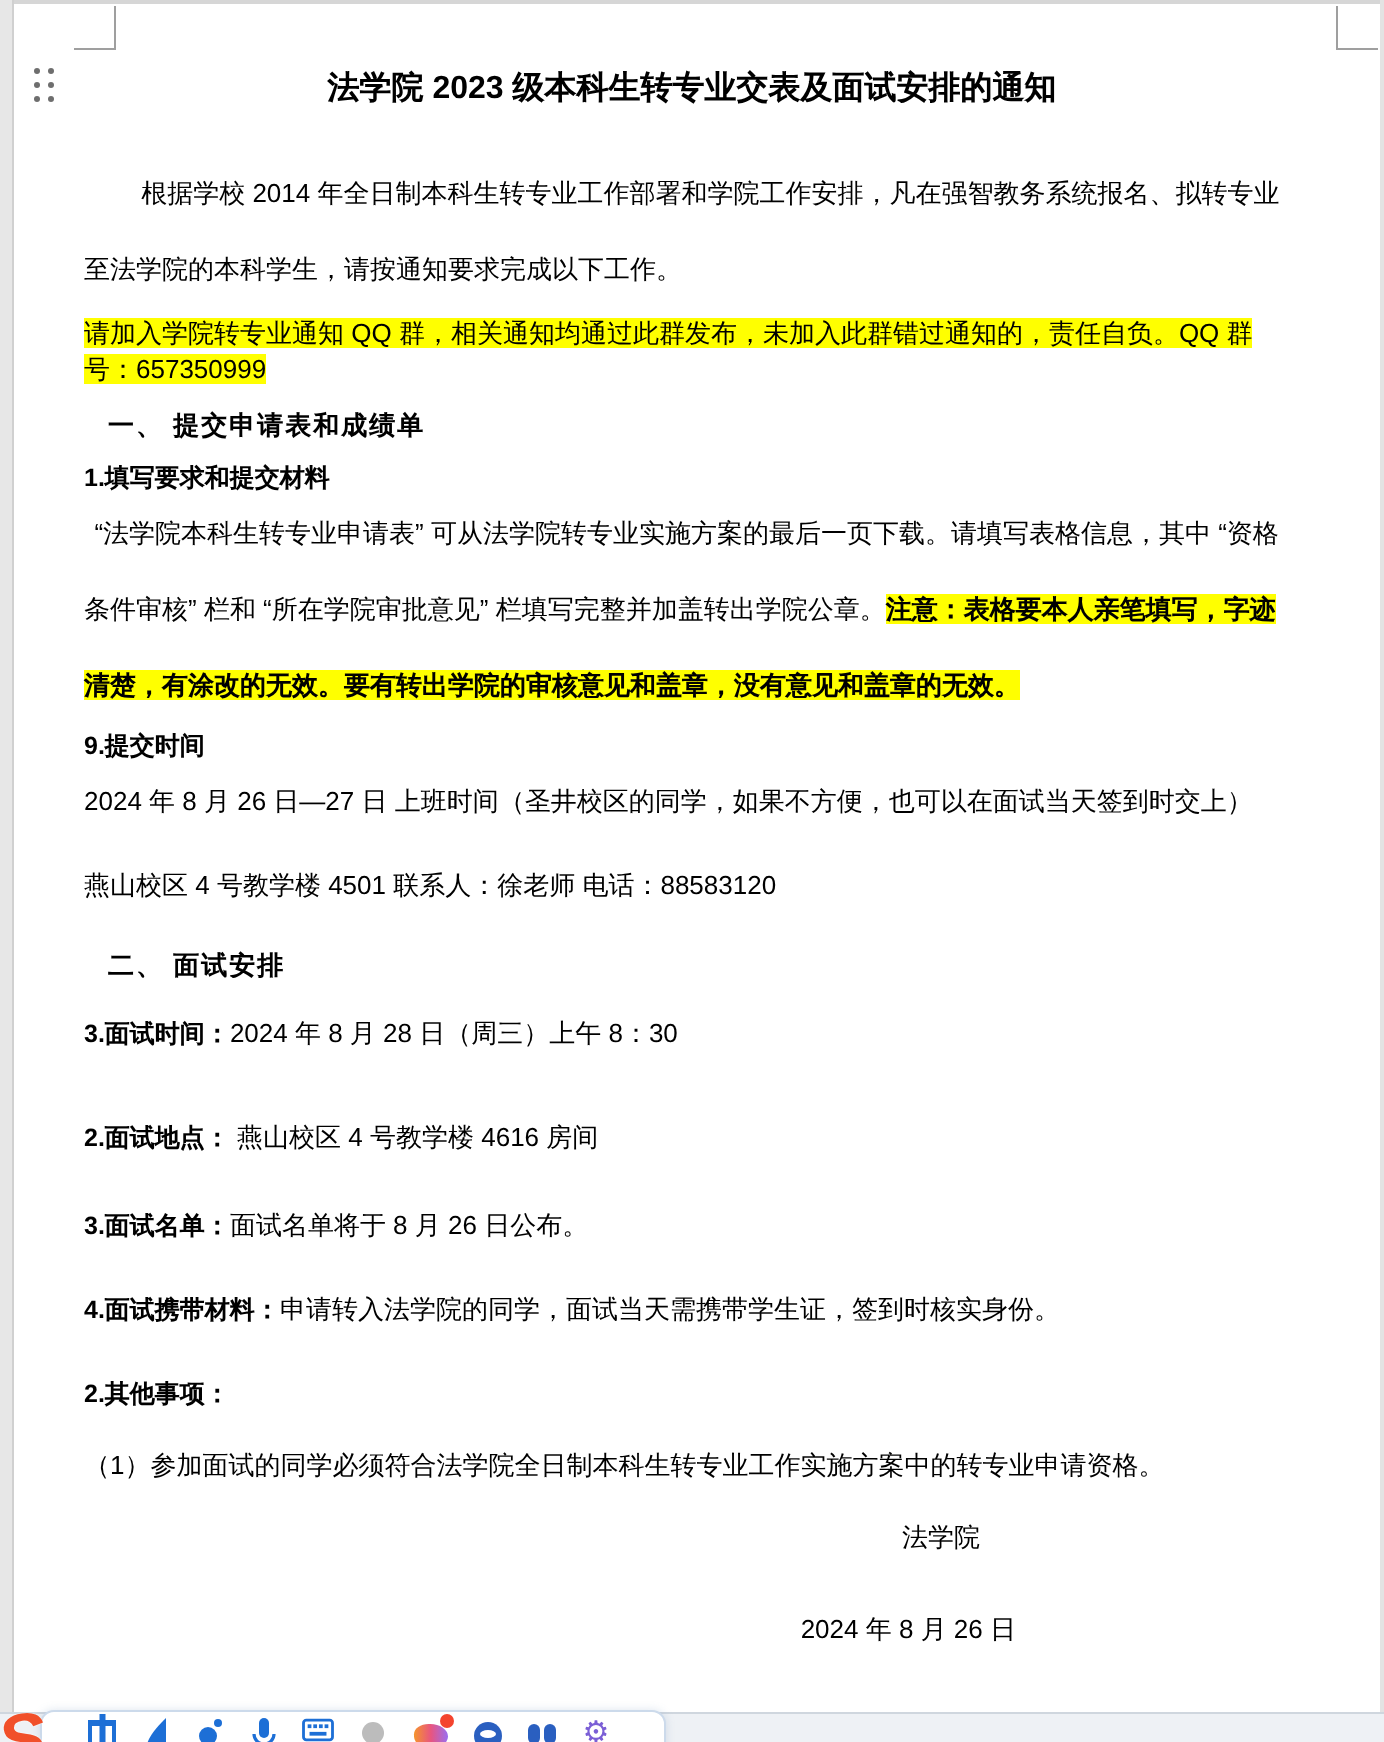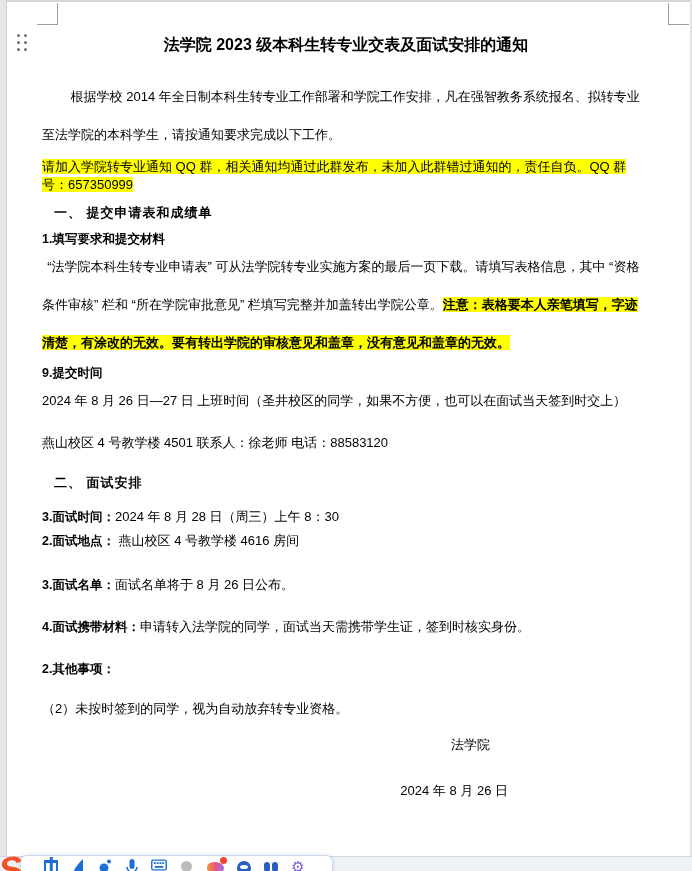--- a/index.html
+++ b/index.html
@@ -37,21 +37,21 @@
   .hl { background:#ffff00; }
   .h-sec  { margin-top:10px; line-height:18px; font-weight:bold; padding-left:12px; letter-spacing:1px; }
   .h-sec.first { padding-left:12px; }
   .h-sub  { margin-top:8px; line-height:18px; font-weight:bold; font-size:12.5px; }
   .p-body { line-height:38px; text-indent:0.4em; }
   .p-line { line-height:38px; }
   .h-sub.mt14 { margin-top:14px; }
   .p-single { margin-top:14px; line-height:18px; }
   .item { line-height:18px; }
   .item .lbl { font-weight:bold; font-size:12.5px; }
-  .i1 { margin-top:16px; } .i2 { margin-top:6px; } .i3 { margin-top:26px; }
+  .i1 { margin-top:16px; } .i2 { margin-top:34px; } .i3 { margin-top:26px; }
   .i4 { margin-top:24px; } .i5 { margin-top:24px; }
   .note1 { margin-top:18px; line-height:18px; }
   .note2 { margin-top:22px; line-height:18px; }
   .sig  { margin-top:18px; line-height:18px; text-align:right; padding-right:160px; }
   .date { margin-top:28px; line-height:18px; text-align:right; padding-right:142px; }
 
   
   .ime-bar { position:absolute; left:20px; bottom:-6px; width:313px; height:22px;
              background:#ffffff; border:1px solid #ccdaeb; border-radius:7px 7px 0 0;
              box-shadow:0 0 4px rgba(120,150,190,.25); z-index:5;
@@ -120,21 +120,21 @@
   <div class="item i1"><span class="lbl">3.面试时间：</span><span>2024 年 8 月 28 日（周三）上午 8：30</span></div>
 
   <div class="item i2"><span class="lbl">2.面试地点：</span><span> 燕山校区 4 号教学楼 4616 房间</span></div>
 
   <div class="item i3"><span class="lbl">3.面试名单：</span><span>面试名单将于 8 月 26 日公布。</span></div>
 
   <div class="item i4"><span class="lbl">4.面试携带材料：</span><span>申请转入法学院的同学，面试当天需携带学生证，签到时核实身份。</span></div>
 
   <div class="item i5"><span class="lbl">2.其他事项：</span><span></span></div>
 
-  <div class="note2">（2）未按时签到的同学，视为自动放弃转专业资格。</div>
+  <div class="note1">（1）参加面试的同学必须符合法学院全日制本科生转专业工作实施方案中的转专业申请资格。</div>
 
   <div class="sig">法学院</div>
   <div class="date">2024 年 8 月 26 日</div>
 </div>
 
 <div class="ime-bar">
   <span class="ime-logo">S</span>
 
   <span class="ico">
       <span class="zh-glyph"></span>

